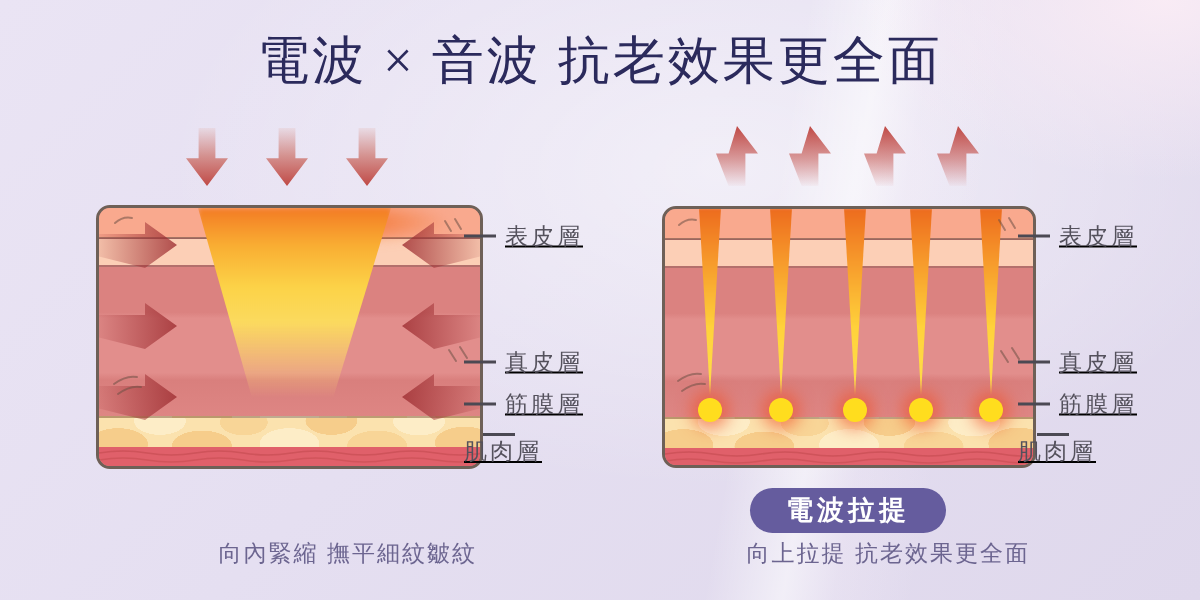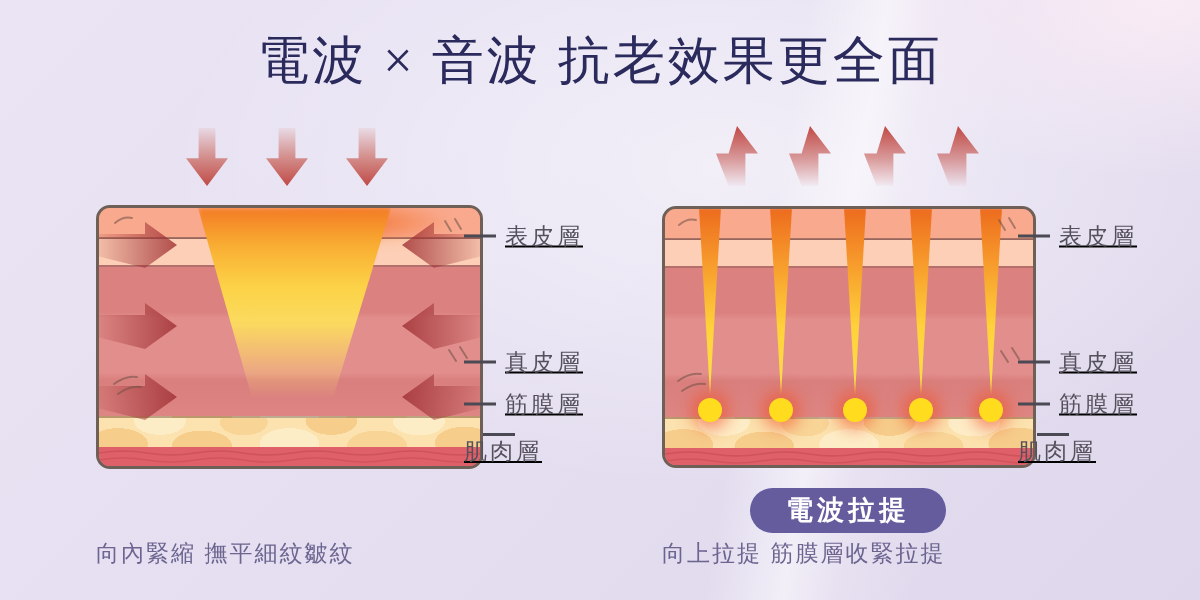--- a/index.html
+++ b/index.html
@@ -78,21 +78,21 @@
   .label-row{position:absolute;display:flex;align-items:center;transform:translateY(-50%);text-decoration:underline;}
   .leader{width:32px;height:3px;background:#4B4953;margin-right:9px;}
   .label-text{font-size:23px;color:#54515C;letter-spacing:3px;white-space:nowrap;}
   .lx-left{left:464px;} .lx-right{left:1018px;}
   .ly1{top:236px;} .ly2{top:325px;margin-top:37px;} .ly3{top:404px;} .ly4{top:450px;flex-direction:column;}
   
   .badge{position:absolute;top:488px;height:45px;line-height:45px;border-radius:23px;
     background:#655C9E;color:#FFFFFF;text-align:center;font-weight:700;font-size:27px;letter-spacing:4px;}
   .badge.bleft{left:201px;width:186px;}
   .badge.bright{left:750px;width:196px;}
-  .caption{position:absolute;top:538px;font-size:23px;color:#6C6590;letter-spacing:2px;text-align:left;white-space:nowrap;}
+  .caption{position:absolute;top:538px;font-size:23px;color:#6C6590;letter-spacing:2px;text-align:right;white-space:nowrap;}
   .caption.cleft{left:96px;width:381px;}
   .caption.cright{left:662px;width:368px;}
 </style>
 </head>
 <body>
 
 <div class="canvas">
 
   <div class="title">電波 × 音波  抗老效果更全面</div>
 
@@ -212,15 +212,15 @@
       <span class="leader"></span>
       <span class="label-text">筋膜層</span>
     </div>
   <div class="label-row lx-right ly4">
       <span class="leader"></span>
       <span class="label-text">肌肉層</span>
     </div>
 
   <div class="badge bright">電波拉提</div>
   <div class="caption cleft">向內緊縮 撫平細紋皺紋</div>
-  <div class="caption cright">向上拉提 筋膜層收緊拉提</div>
+  <div class="caption cright">向上拉提 抗老效果更全面</div>
 
 </div>
 
 </body></html>

